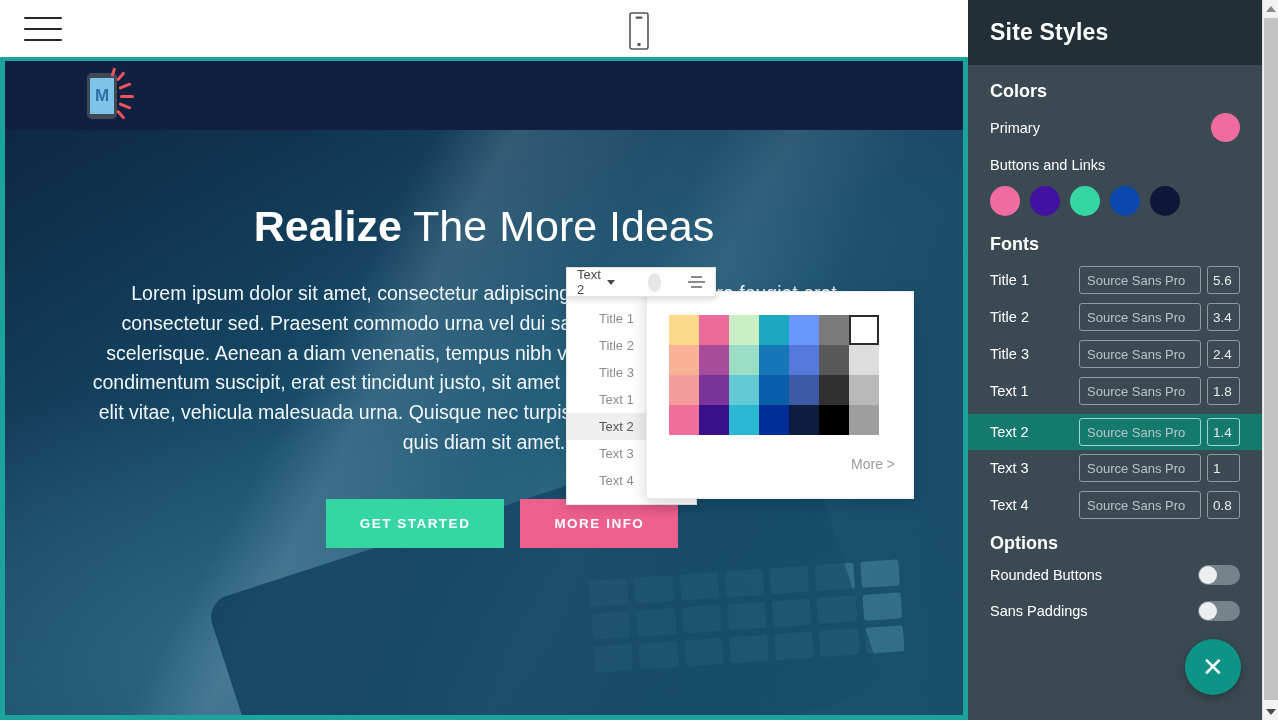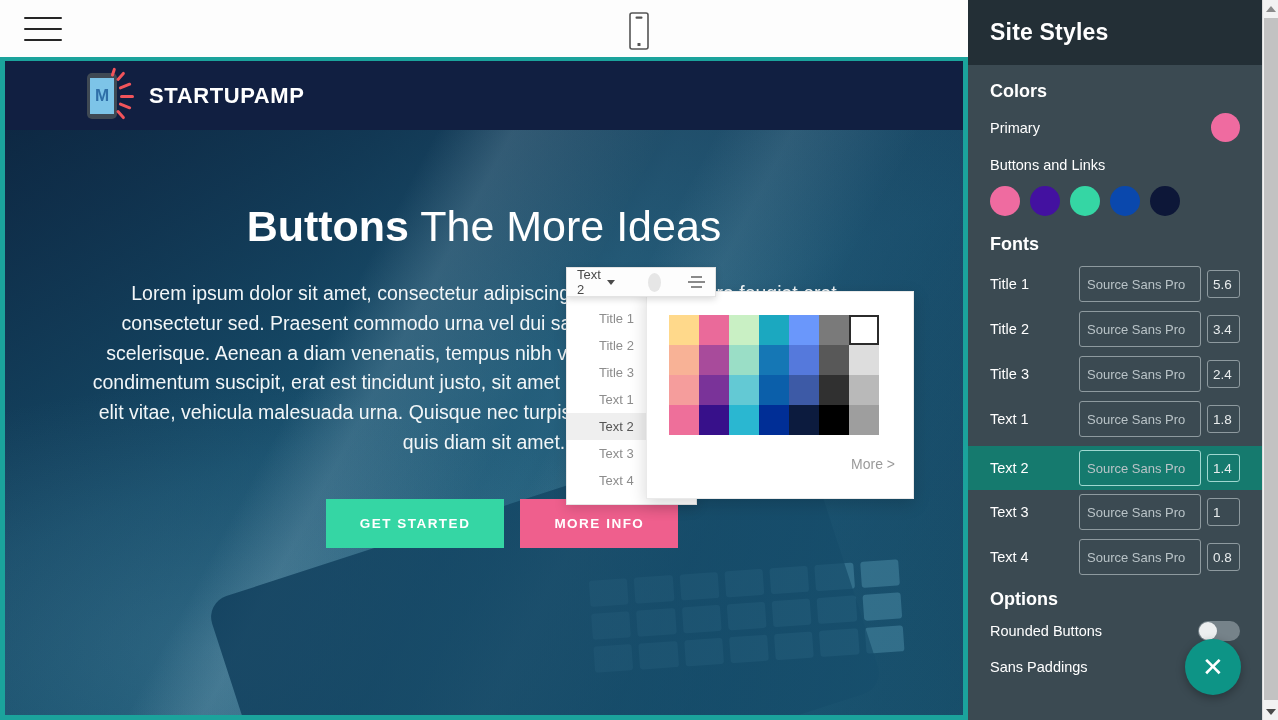--- a/index.html
+++ b/index.html
@@ -216,21 +216,21 @@
   .sb-row { display: flex; align-items: center; justify-content: space-between; }
   .sb-lab { font-size: 14.5px; }
   .dot { border-radius: 50%; display: inline-block; cursor: pointer; }
   .dot-primary { width: 29px; height: 29px; }
   .dot-row { display: flex; gap: 10px; margin: 13px 0 18px; }
   .dot-sm { width: 30px; height: 30px; }
 
   .font-row { display: flex; align-items: center; margin-bottom: 9px; }
   .font-name { width: 78px; font-size: 14.5px; }
   .font-input {
-    width: 122px; height: 36px; background: transparent;
+    width: 122px; height: 28px; background: transparent;
     border: 1px solid #8e9a9f; border-radius: 3px;
     color: #b9c3c7; font-size: 13px; font-family: inherit;
     padding: 0 7px; outline: none; margin-left: 36px;
   }
   .font-size {
     width: 33px; height: 28px; margin-left: 6px; background: transparent;
     border: 1px solid #8e9a9f; border-radius: 3px;
     color: #e8eced; font-size: 13.5px; font-family: inherit;
     padding: 0 5px; outline: none;
   }
@@ -314,21 +314,20 @@
           <div class="logo-phone">
             <div class="logo-screen">M</div>
           </div>
           <span class="ray" style="left:30px;top:6px;width:11px;height:3px;transform:rotate(-48deg);"></span>
           <span class="ray" style="left:32px;top:14px;width:13px;height:3px;transform:rotate(-22deg);"></span>
           <span class="ray" style="left:33px;top:22px;width:14px;height:3px;"></span>
           <span class="ray" style="left:32px;top:29px;width:13px;height:3px;transform:rotate(22deg);"></span>
           <span class="ray" style="left:30px;top:36px;width:11px;height:3px;transform:rotate(48deg);"></span>
           <span class="ray" style="left:25px;top:2px;width:9px;height:3px;transform:rotate(-72deg);"></span>
         </div>
-        <div class="site-title">STARTUPAMP</div>
       </div>
 
     </div>
 
     <div class="hero">
       <div class="kbd">
         <i></i>
           <i></i>
           <i></i>
           <i></i>
@@ -346,21 +345,21 @@
           <i></i>
           <i></i>
           <i></i>
           <i></i>
           <i></i>
           <i></i>
       </div>
 
       <div class="hero-inner">
         <div class="hero-title">
-          <b>Buttons</b><span> The More Ideas</span>
+          <b>Realize</b><span> The More Ideas</span>
         </div>
         <p class="hero-text">Lorem ipsum dolor sit amet, consectetur adipiscing elit. Nulla pharetra feugiat erat consectetur sed. Praesent commodo urna vel dui sagittis, efficitur venenatis sodales scelerisque. Aenean a diam venenatis, tempus nibh vel, facilisis ante. Phasellus ligula a condimentum suscipit, erat est tincidunt justo, sit amet urna, suscipit ut leo urna, suscipit ut elit vitae, vehicula malesuada urna. Quisque nec turpis nec tellus sagittis. Quisque lacinia quis diam sit amet.</p>
         <div class="hero-btns">
           <button class="btn btn-green">GET STARTED</button>
           <button class="btn btn-pink">MORE INFO</button>
         </div>
       </div>
     </div>
   </div>
 

